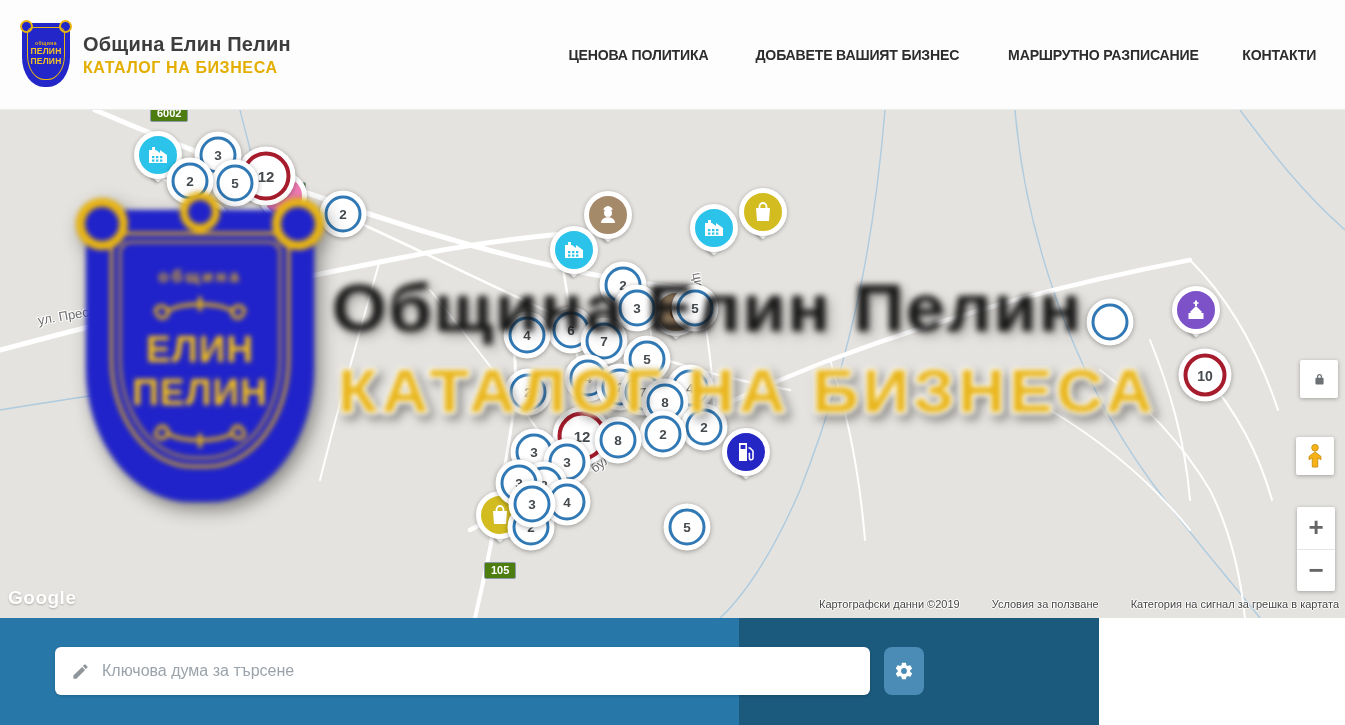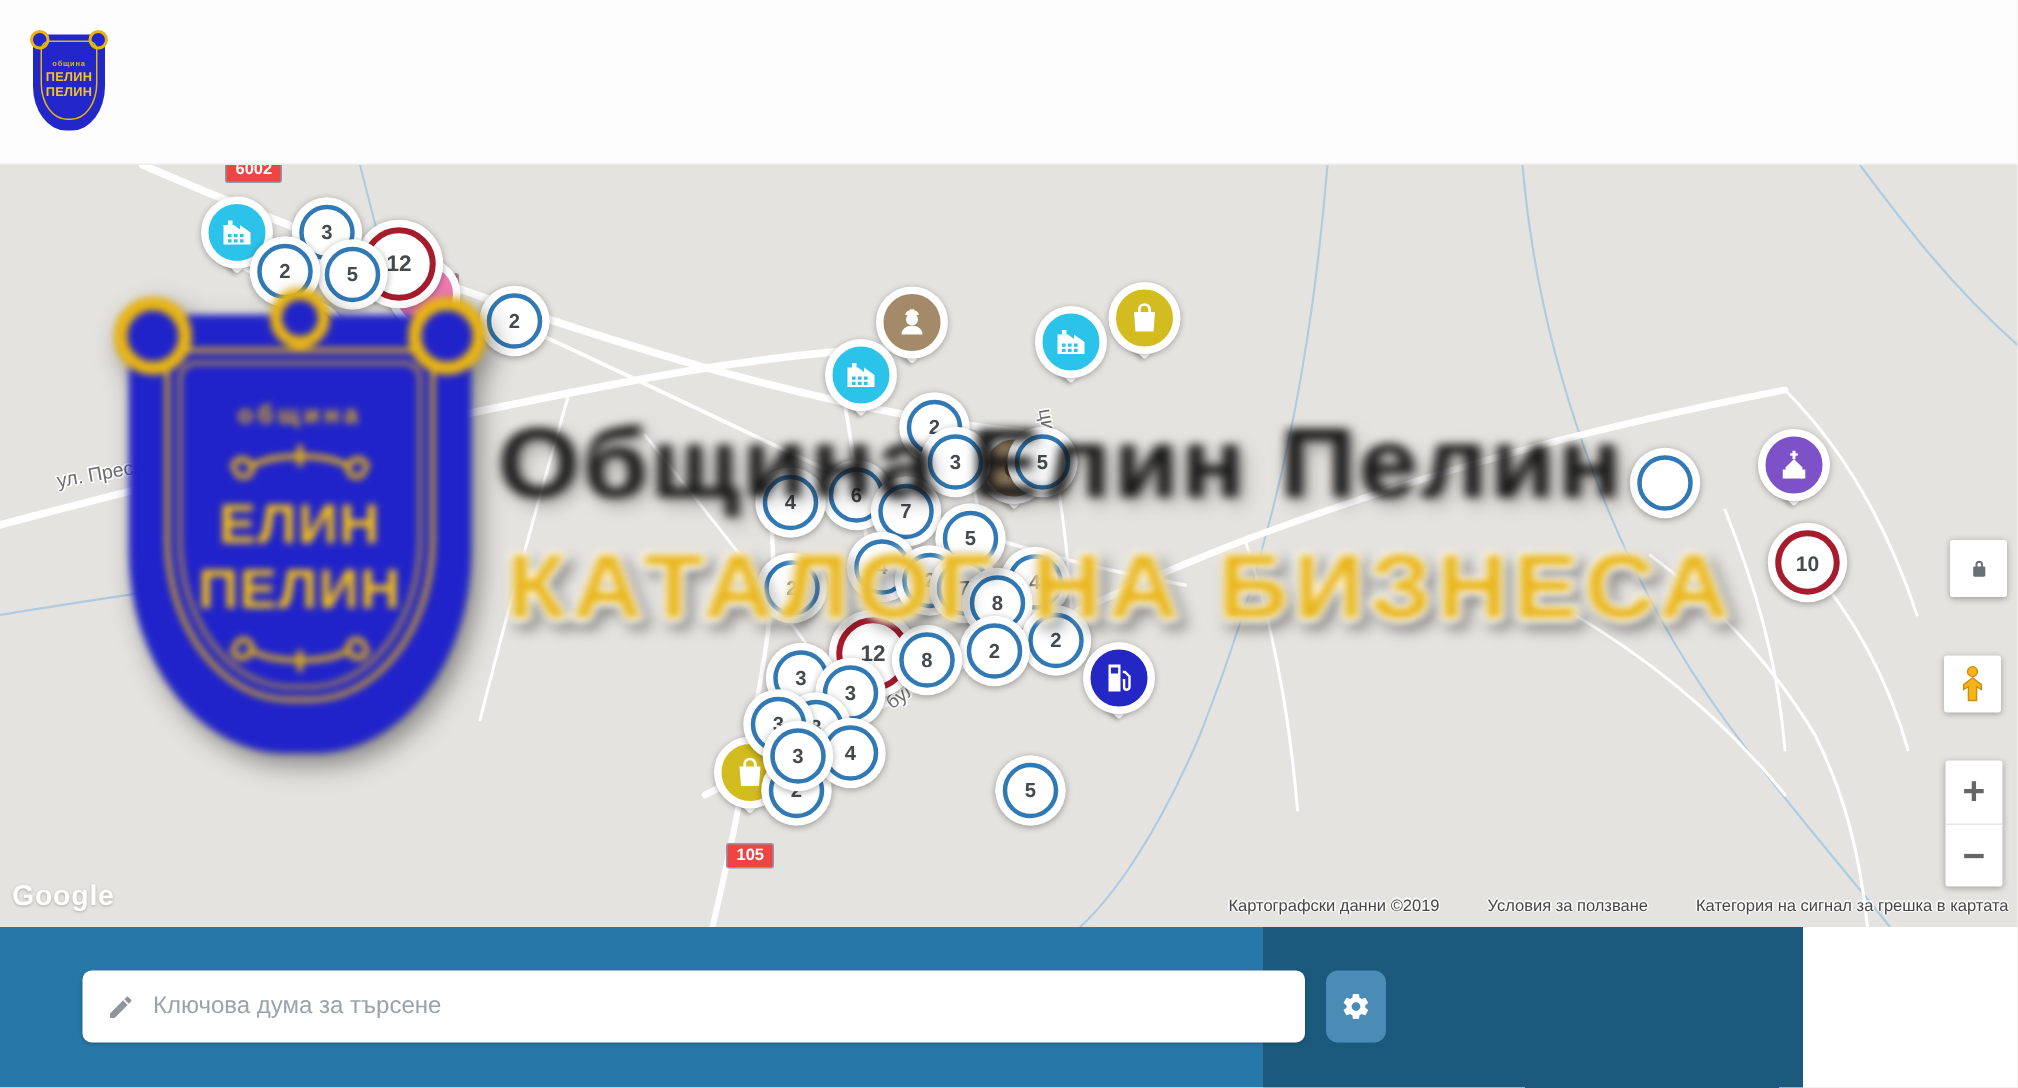--- a/index.html
+++ b/index.html
@@ -28,21 +28,21 @@
            letter-spacing:-0.2px; transform:scaleX(.94); transform-origin:center; display:inline-block; cursor:pointer; }
 
   
   .map { position:absolute; top:110px; left:0; width:1345px; height:508px;
          background:#e5e3df; overflow:hidden; cursor:grab; }
   .roads { position:absolute; top:0; left:0; z-index:0; }
 
   .street { position:absolute; z-index:1; font-size:13px; color:#6e6e6e; white-space:nowrap;
             text-shadow:-1px 0 #fff,1px 0 #fff,0 -1px #fff,0 1px #fff,1px 1px #fff,-1px -1px #fff;
             transform-origin:left center; }
-  .badge { position:absolute; z-index:1; background:#ef4444; color:#fff; font-size:11px; font-weight:700;
+  .badge { position:absolute; z-index:1; background:#4d7c0f; color:#fff; font-size:11px; font-weight:700;
            padding:1px 6px 2px; border-radius:2px; border:1px solid #8d99a9; white-space:nowrap; }
 
   
   .pin { position:absolute; transform:translate(-50%,-50%); z-index:2; cursor:pointer; }
   .pin .tail { position:absolute; left:50%; top:30px; transform:translateX(-50%) rotate(45deg);
                width:18px; height:18px; background:#fff; border-radius:2px; z-index:0;
                box-shadow:0 2px 3px rgba(0,0,0,.25); }
   .pin .disc { position:relative; z-index:1; width:48px; height:48px; border-radius:50%;
                border:5px solid #fff; box-shadow:0 1px 4px rgba(0,0,0,.3);
                display:flex; align-items:center; justify-content:center; }
@@ -98,21 +98,21 @@
   .fs-btn { left:1300px; top:250px; width:38px; height:38px; }
   .pegman { left:1296px; top:327px; width:38px; height:38px; }
   .zoomctl { position:absolute; left:1297px; top:397px; width:38px; height:84px; background:#fff;
              border-radius:2px; box-shadow:0 1px 4px rgba(0,0,0,.3); z-index:6; display:flex;
              flex-direction:column; }
   .zoomctl .zb { flex:1; display:flex; align-items:center; justify-content:center; font-size:26px;
                  font-weight:700; color:#666; cursor:pointer; }
   .zoomctl .zb:first-child { border-bottom:1px solid #e6e6e6; }
 
   
-  .searchbar { position:absolute; top:618px; left:0; width:1202px; height:107px; background:#2778a8; z-index:10; }
+  .searchbar { position:absolute; top:618px; left:0; width:1099px; height:107px; background:#2778a8; z-index:10; }
   .searchbar .dark { position:absolute; right:0; top:0; width:360px; height:107px; background:#1b5a7d; }
   .sgroup { position:absolute; left:55px; top:29px; width:815px; height:48px; background:#fff;
             border-radius:6px; display:flex; box-shadow:0 1px 3px rgba(0,0,0,.2); overflow:hidden; }
   .seg { display:flex; align-items:center; position:relative; }
   .seg.kw { width:302px; padding-left:16px; gap:12px; }
   .seg.dd { border-left:1px solid #ddd; padding:0 18px; cursor:pointer; }
   .seg.cat { width:255px; } .seg.loc { width:258px; }
   .seg input { border:none; outline:none; font-size:16px; color:#444; width:230px;
                font-family:"Liberation Sans",sans-serif; }
   .seg input::placeholder { color:#9aa3ab; }
@@ -133,21 +133,31 @@
   <div class="logo">
     <div class="logo-emblem">
       <div class="curl l"></div>
       <div class="curl r"></div>
       <div class="inner">
         <span class="tiny">община</span>
         <span class="ln">ПЕЛИН</span>
         <span class="ln">ПЕЛИН</span>
       </div>
     </div>
-  </div>
+    <div>
+      <div class="logo-title">Община Елин Пелин</div>
+      <div class="logo-sub">КАТАЛОГ НА БИЗНЕСА</div>
+    </div>
+  </div>
+  <div class="nav" id="nav">
+      <a>ЦЕНОВА ПОЛИТИКА</a>
+      <a>ДОБАВЕТЕ ВАШИЯТ БИЗНЕС</a>
+      <a>МАРШРУТНО РАЗПИСАНИЕ</a>
+      <a>КОНТАКТИ</a>
+    </div>
 </div>
 
 <div class="map" id="map">
   <svg class="roads" width="1345" height="508" viewBox="0 0 1345 508">
     <g stroke="#aecbdf" fill="none" stroke-width="1.4">
       <path d="M885,0 C875,120 855,240 800,380 C770,450 740,490 720,508"></path>
       <path d="M1015,0 C1025,120 1070,260 1150,370 C1190,425 1230,470 1260,508"></path>
       <path d="M0,300 C60,290 130,280 210,268"></path>
       <path d="M240,0 C250,40 262,80 266,120"></path>
       <path d="M1240,0 C1270,40 1300,80 1345,120"></path>

